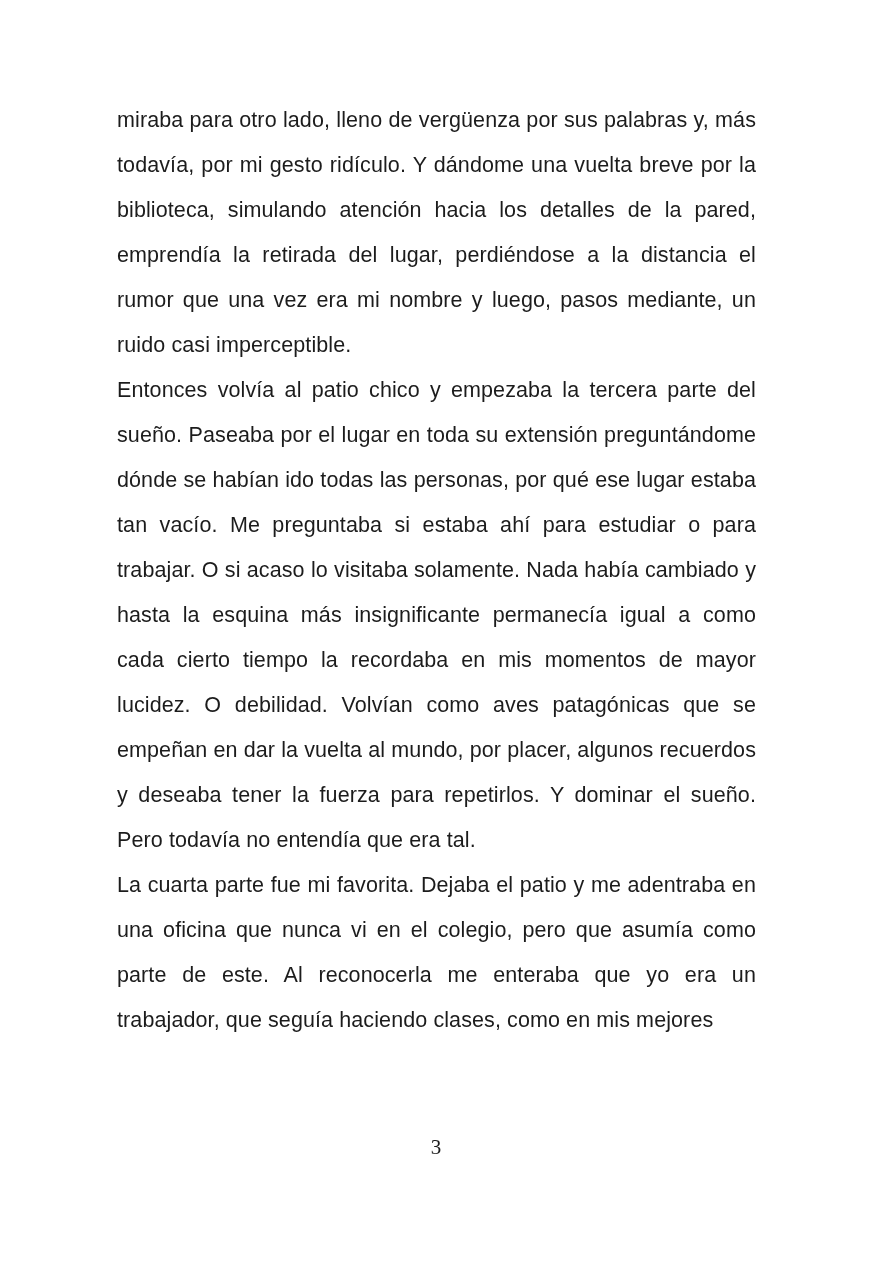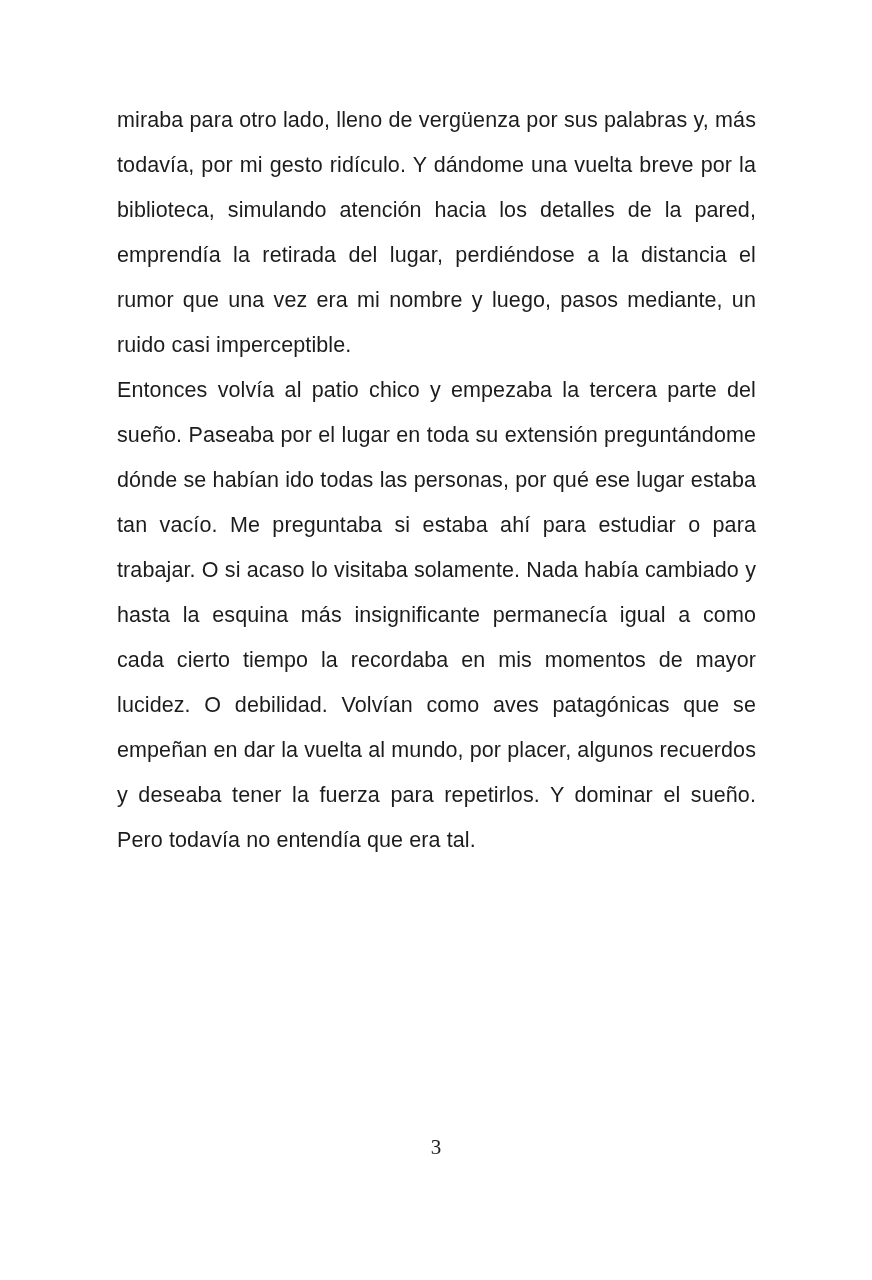--- a/index.html
+++ b/index.html
@@ -44,15 +44,16 @@
     color: #1c1c1c;
   }
 </style>
 </head>
 <body>
 
 <div class="page">
   <div class="text-block">
     <p>miraba para otro lado, lleno de vergüenza por sus palabras y, más todavía, por mi gesto ridículo. Y dándome una vuelta breve por la biblioteca, simulando atención hacia los detalles de la pared, emprendía la retirada del lugar, perdiéndose a la distancia el rumor que una vez era mi nombre y luego, pasos mediante, un ruido casi imperceptible.</p>
     <p>Entonces volvía al patio chico y empezaba la tercera parte del sueño. Paseaba por el lugar en toda su extensión preguntándome dónde se habían ido todas las personas, por qué ese lugar estaba tan vacío. Me preguntaba si estaba ahí para estudiar o para trabajar. O si acaso lo visitaba solamente. Nada había cambiado y hasta la esquina más insignificante permanecía igual a como cada cierto tiempo la recordaba en mis momentos de mayor lucidez. O debilidad. Volvían como aves patagónicas que se empeñan en dar la vuelta al mundo, por placer, algunos recuerdos y deseaba tener la fuerza para repetirlos. Y dominar el sueño. Pero todavía no entendía que era tal.</p>
+    <p>La cuarta parte fue mi favorita. Dejaba el patio y me adentraba en una oficina que nunca vi en el colegio, pero que asumía como parte de este. Al reconocerla me enteraba que yo era un trabajador, que seguía haciendo clases, como en mis mejores</p>
   </div>
   <div class="page-number">3</div>
 </div>
 
 </body></html>

